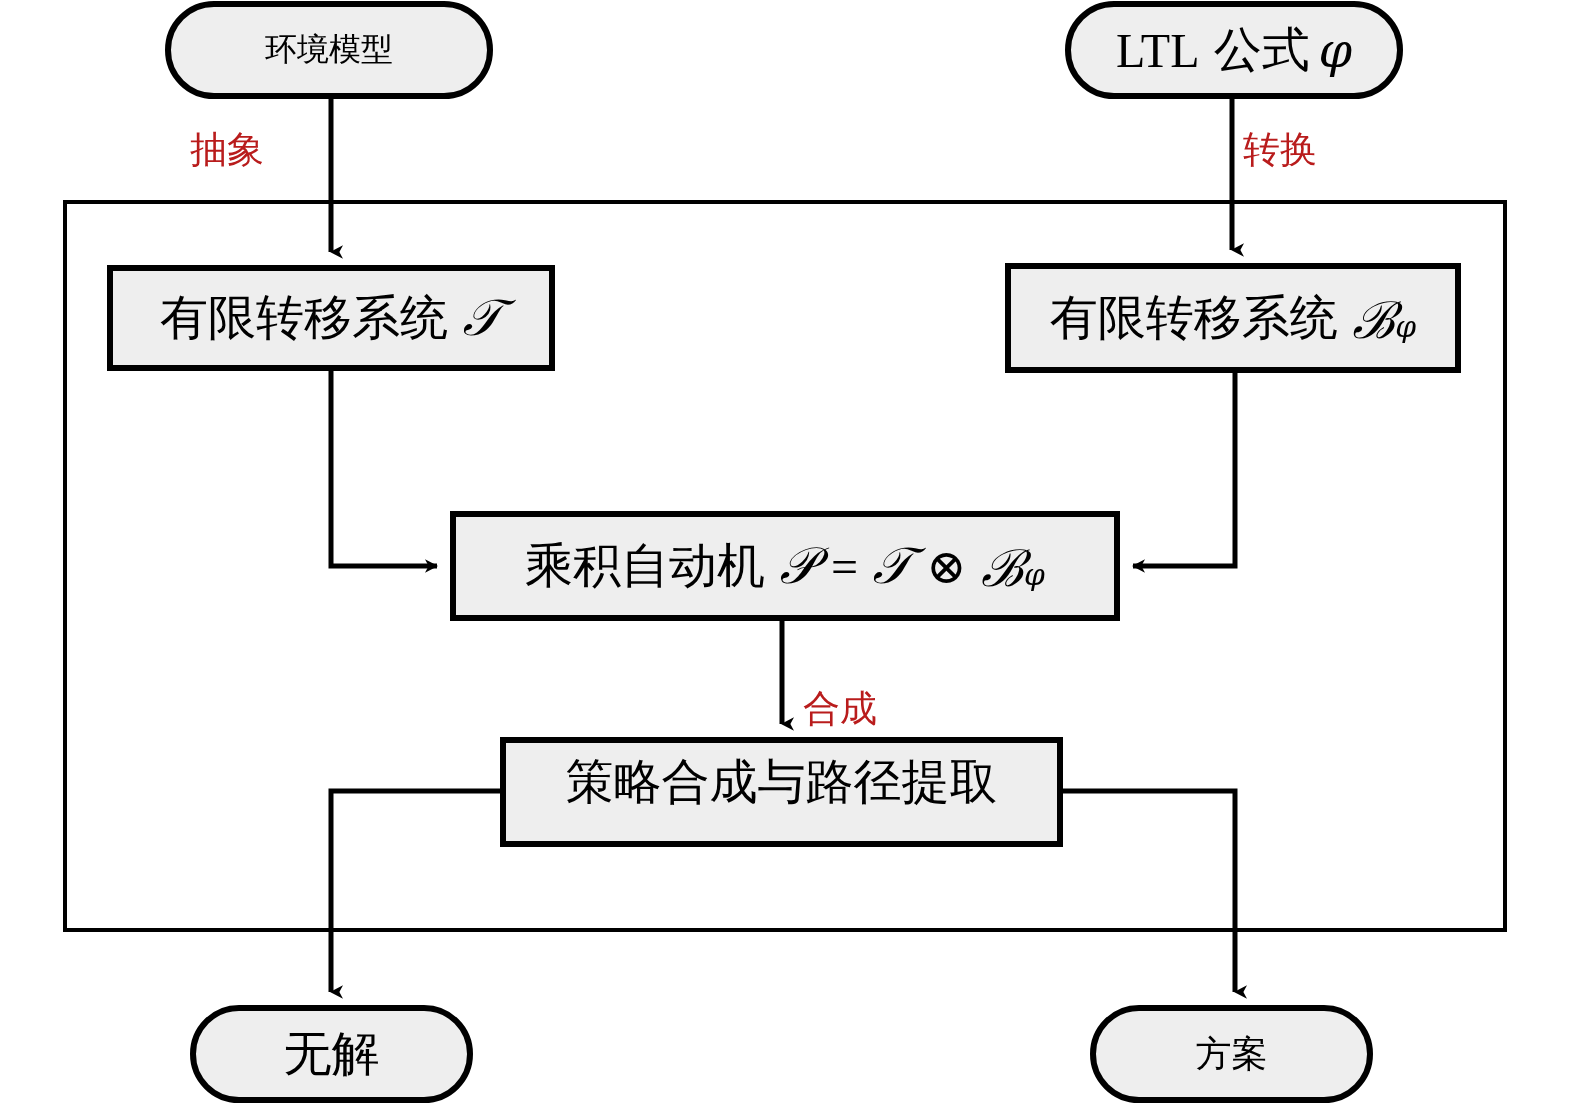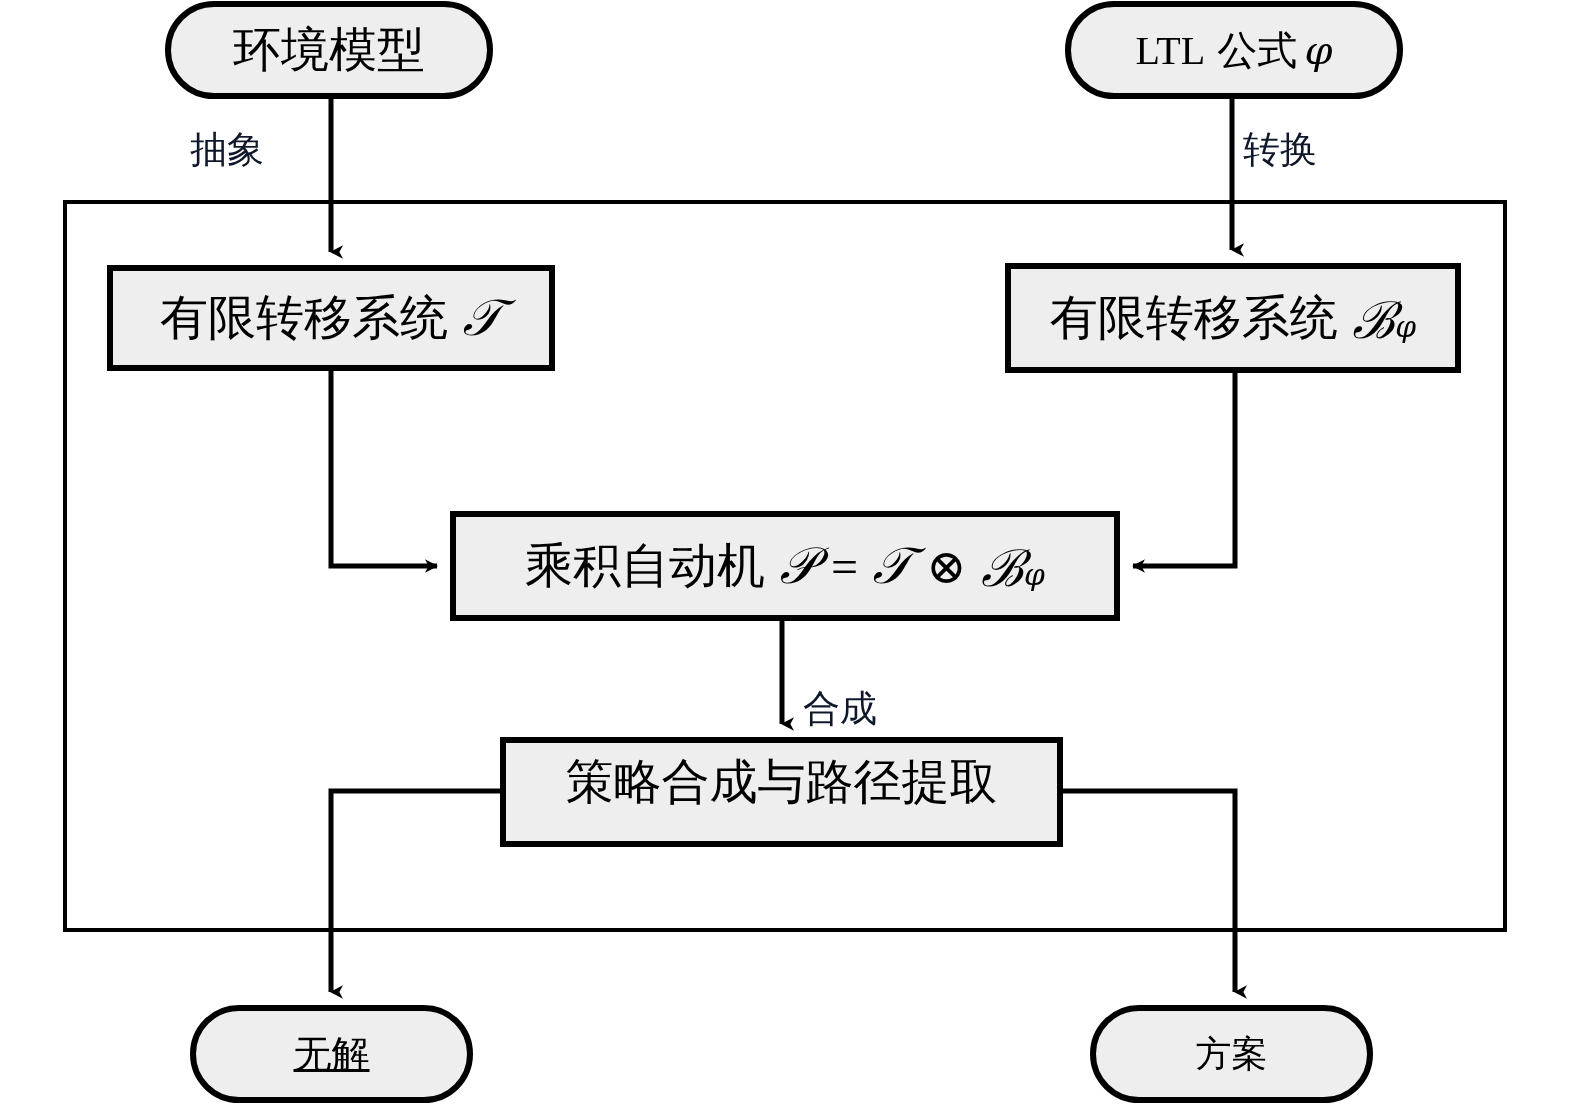--- a/index.html
+++ b/index.html
@@ -50,21 +50,21 @@
     vertical-align: sub;
     position: relative;
     top: 0.30em;
   }
   .phi-inline {
     font-family: "DejaVu Serif", "Liberation Serif", serif;
     font-style: italic;
   }
   .edge-label {
     position: absolute;
-    color: #0f172a;
+    color: #b91c1c;
     white-space: nowrap;
     font-size: 37px;
   }
   .gap { display: inline-block; width: 0.30em; }
   .gap-s { display: inline-block; width: 0.18em; }
 </style>
 </head>
 <body>
 
 <div id="canvas">
@@ -108,23 +108,23 @@
 
     <path d="M 1235,370 L 1235,566 L 1133,566" fill="none" stroke="#000000" stroke-width="5" marker-end="url(#arrowLeft)"></path>
 
     <path d="M 782,618 L 782,724" fill="none" stroke="#000000" stroke-width="5" marker-end="url(#arrowDown)"></path>
 
     <path d="M 503,791 L 331,791 L 331,992" fill="none" stroke="#000000" stroke-width="5" marker-end="url(#arrowDown)"></path>
 
     <path d="M 1060,791 L 1235,791 L 1235,992" fill="none" stroke="#000000" stroke-width="5" marker-end="url(#arrowDown)"></path>
   </svg>
 
-  <div class="node-label cjk" style="left:168px; top:4px; width:322px; height:92px; font-size:48px;">环境模型</div>
+  <div class="node-label cjk" style="left:168px; top:4px; width:322px; height:92px; font-size:32px;">环境模型</div>
 
-  <div class="node-label" style="left:1068px; top:4px; width:332px; height:92px; font-size:40px;">
+  <div class="node-label" style="left:1068px; top:4px; width:332px; height:92px; font-size:48px;">
     <span>LTL</span>
       <span class="gap"></span>
       <span class="cjk">公式</span>
       <span class="gap-s"></span>
       <span class="phi-inline">φ</span>
   </div>
 
   <div class="node-label" style="left:110px; top:268px; width:442px; height:100px; font-size:48px;">
     <span class="cjk">有限转移系统</span>
       <span class="gap"></span>
@@ -148,21 +148,21 @@
       <span class="mathcal">𝒯</span>
       <span class="gap"></span>
       <span>⊗</span>
       <span class="gap"></span>
       <span class="mathcal">ℬ</span>
       <span class="sub">φ</span>
   </div>
 
   <div class="node-label cjk" style="left:503px; top:730px; width:557px; height:104px; font-size:48px;">策略合成与路径提取</div>
 
-  <div class="node-label cjk" style="left:193px; top:1008px; width:277px; height:92px; font-size:38px;text-decoration:underline;">无解</div>
+  <div class="node-label cjk" style="left:193px; top:1008px; width:277px; height:92px; font-size:48px;">无解</div>
 
   <div class="node-label cjk" style="left:1093px; top:1008px; width:277px; height:92px; font-size:36px;">方案</div>
 
   <div class="edge-label cjk" style="left:190px; top:125px;">抽象</div>
 
   <div class="edge-label cjk" style="left:1243px; top:125px;">转换</div>
 
   <div class="edge-label cjk" style="left:803px; top:684px;">合成</div>
 
 </div>

